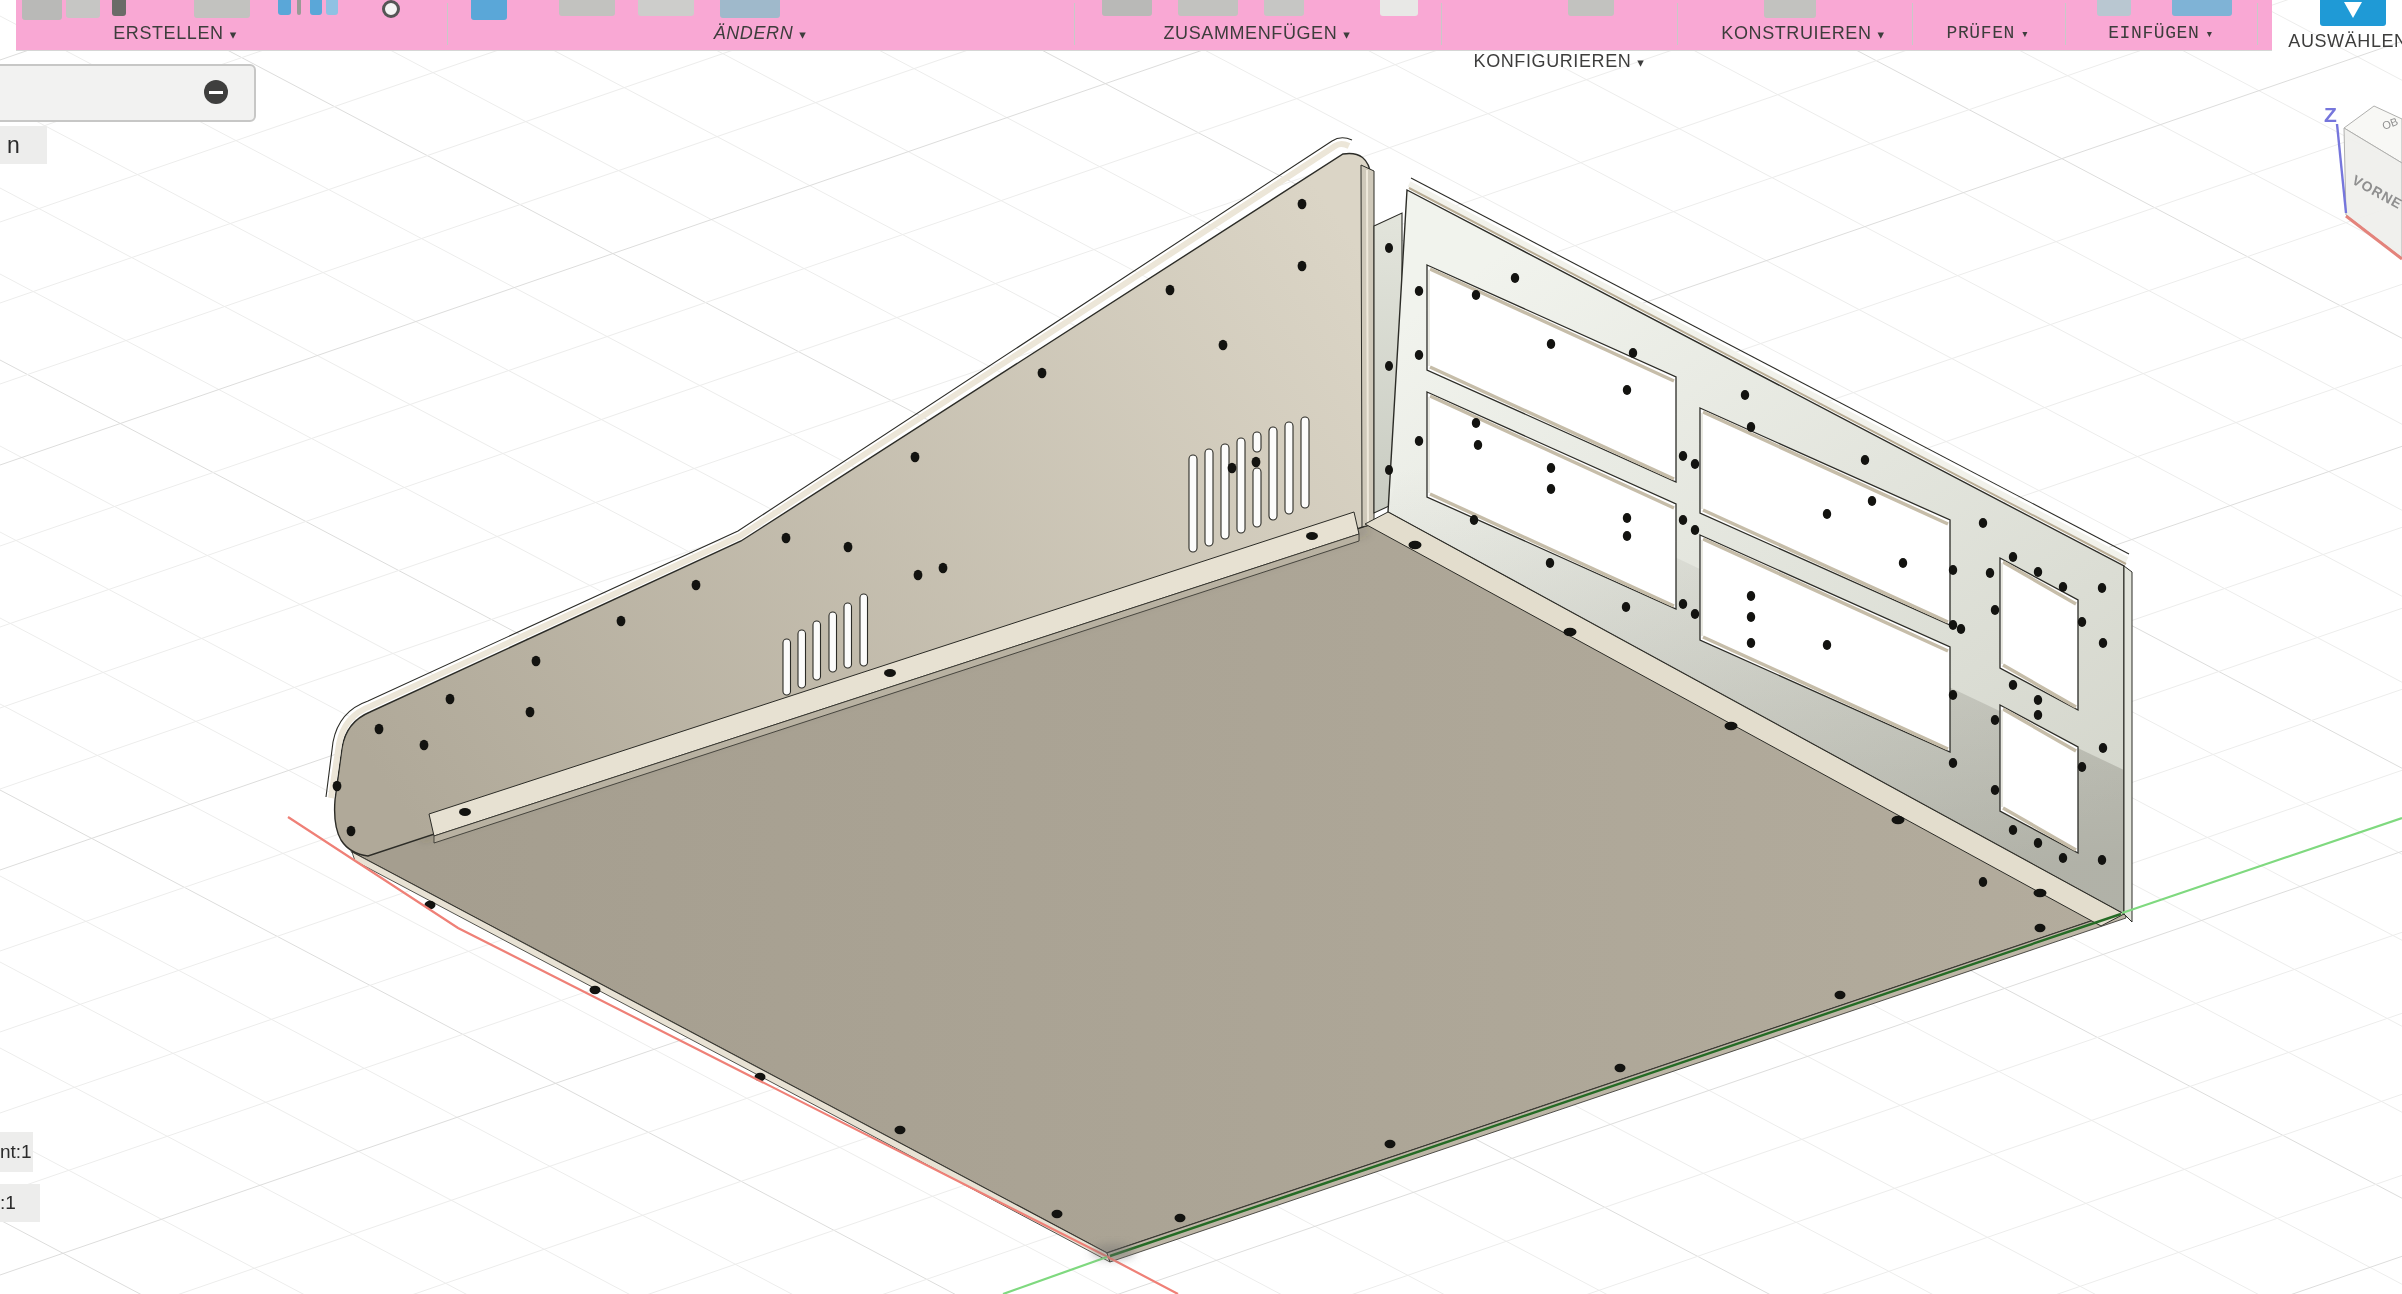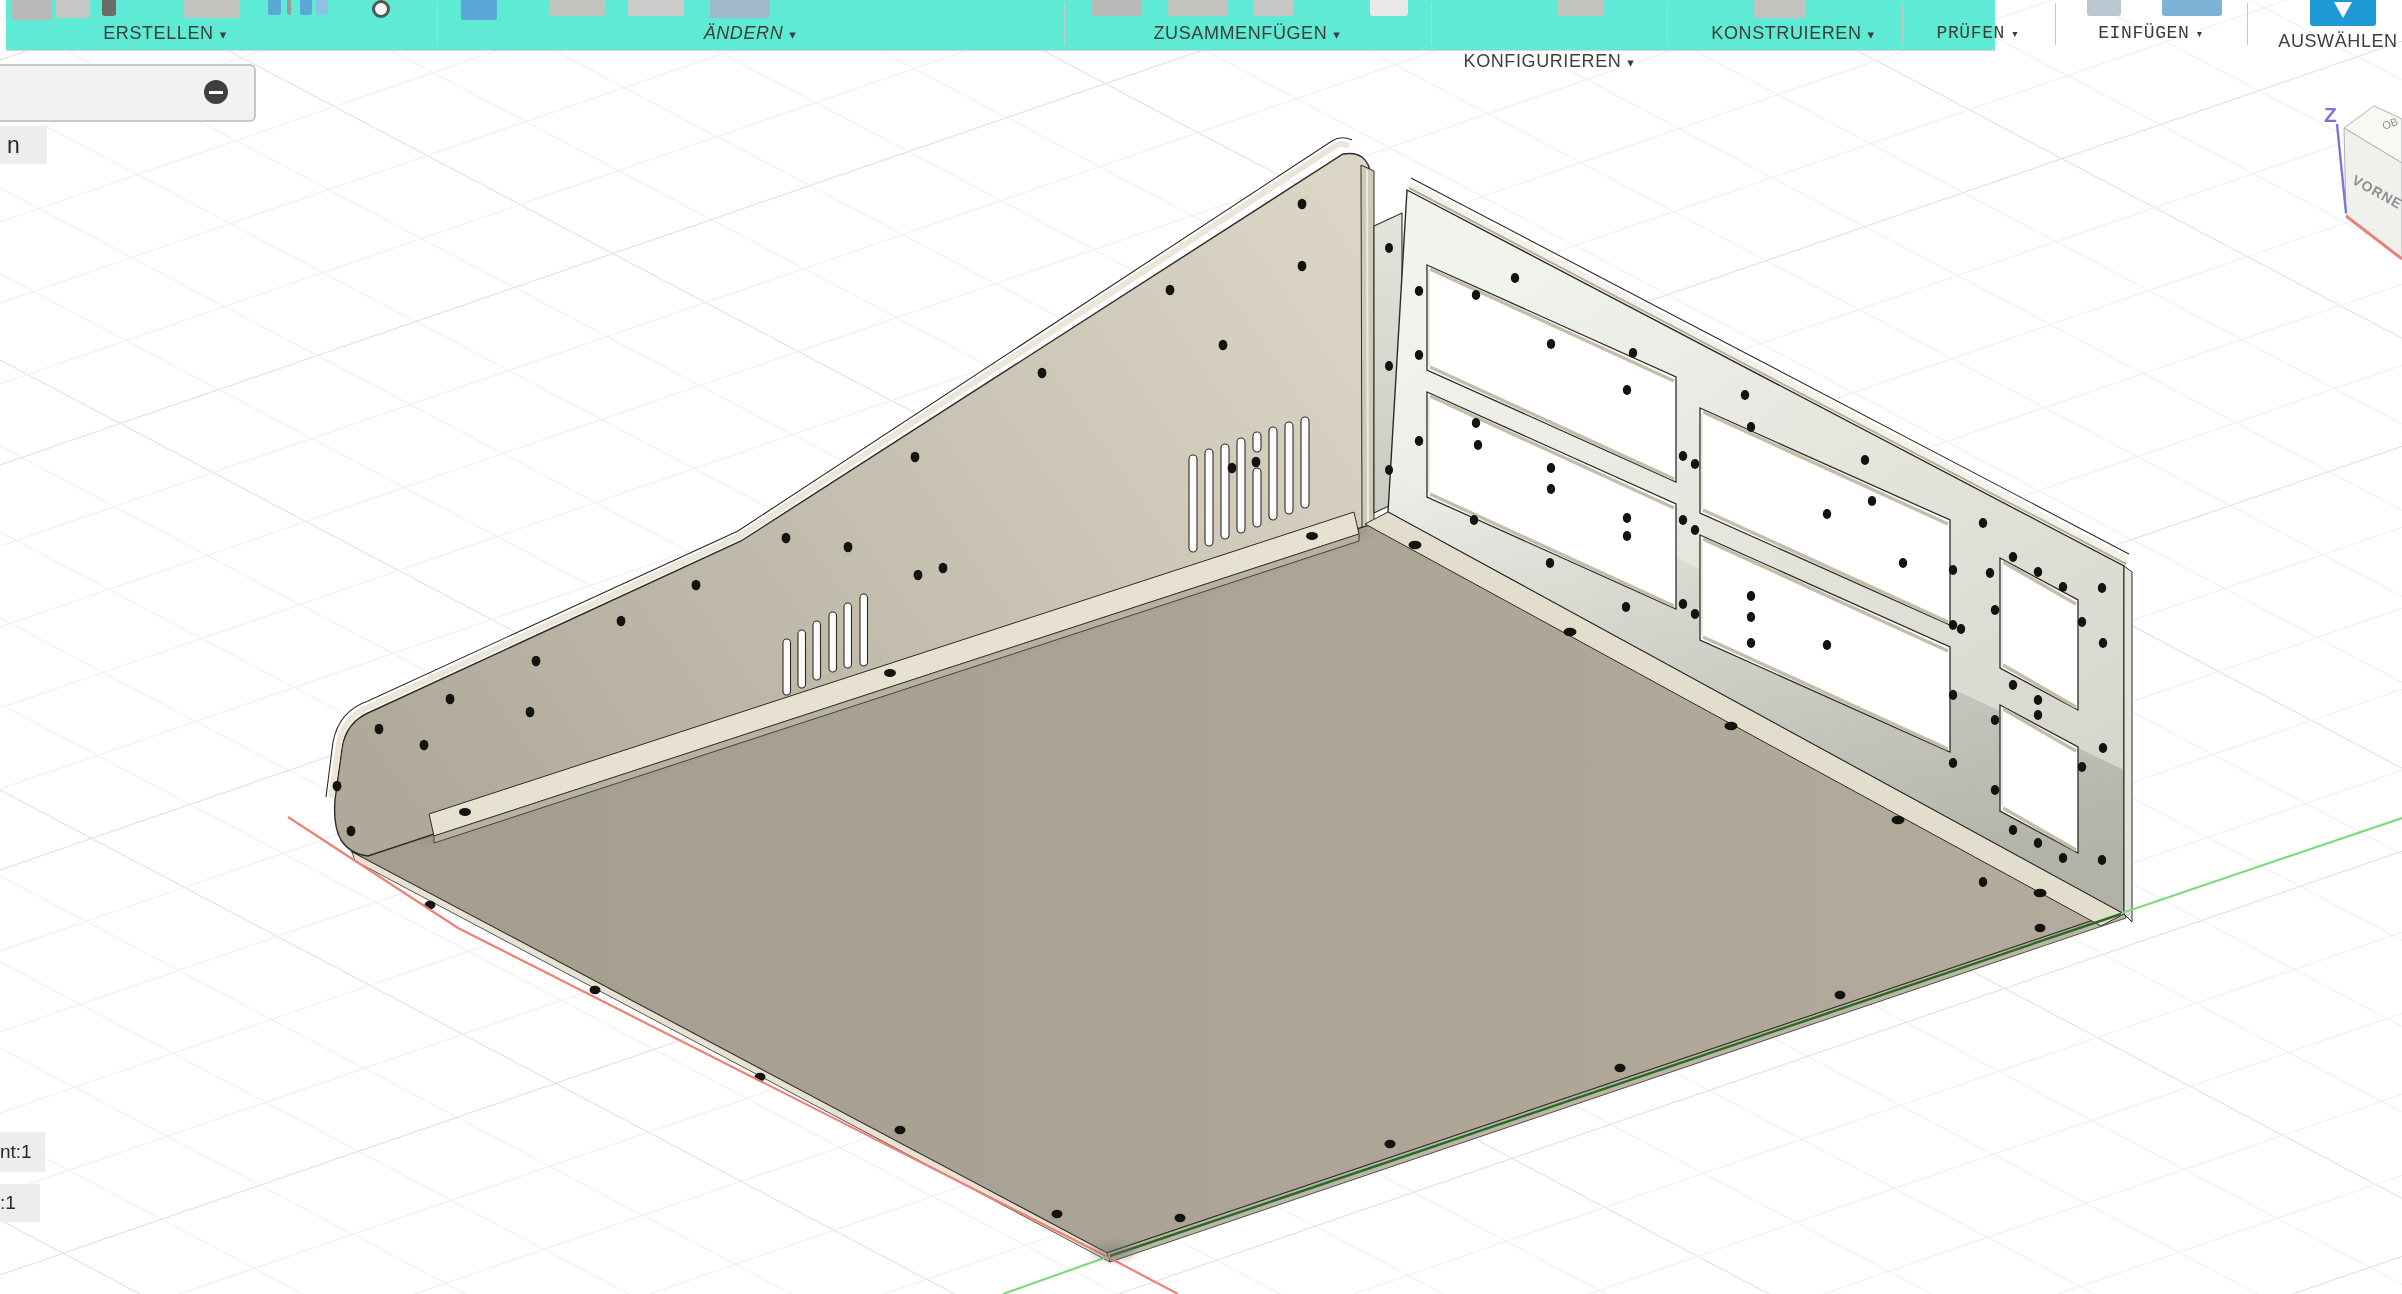--- a/index.html
+++ b/index.html
@@ -1,39 +1,39 @@
 <!DOCTYPE html>
 <html><head>
 <meta charset="utf-8">
 <style>
   html,body{margin:0;padding:0;}
   body{width:2402px;height:1294px;overflow:hidden;background:#ffffff;
        font-family:"Liberation Sans","DejaVu Sans",sans-serif;position:relative;}
   #viewport{position:absolute;left:0;top:0;width:2402px;height:1294px;}
   
-  #toolbar{position:absolute;left:6px;top:0;width:1989px;height:50px;background:#5eead4;
+  #toolbar{position:absolute;left:16px;top:0;width:2256px;height:50px;background:#f9a8d4;
            border-bottom:1px solid #d6d6d5;z-index:20;}
   .tb-sep{position:absolute;top:3px;height:42px;width:1px;background:#c9c9c8;}
   .tb-label{position:absolute;top:23px;transform:translateX(-50%);font-size:18px;
             letter-spacing:.6px;color:#3d3d3c;white-space:nowrap;cursor:default;}
   .tb-label .dd{font-size:13px;margin-left:6px;color:#3d3d3c;}
   .tb-icon{position:absolute;top:0;border-radius:0 0 3px 3px;}
   .tb-icon.circ{border-radius:50%;background:#f5f5f4;border:3px solid #555;box-sizing:border-box;}
   .sel-tri{position:absolute;left:50%;top:2px;transform:translateX(-50%);width:0;height:0;
            border-left:9px solid transparent;border-right:9px solid transparent;border-top:16px solid #ffffff;}
   
   #browser-panel{position:absolute;left:-14px;top:64px;width:266px;height:54px;background:#f2f2f1;
                  border:2px solid #c7c7c6;border-radius:6px;z-index:15;}
   #collapse-btn{position:absolute;right:26px;top:14px;width:24px;height:24px;border-radius:50%;
                 background:#3f3f3e;cursor:pointer;}
   #collapse-btn::after{content:"";position:absolute;left:5px;top:10.5px;width:14px;height:3px;background:#ffffff;}
   .chip{position:absolute;left:0;background:#ededec;color:#2b2b2b;z-index:15;
         display:flex;align-items:center;white-space:nowrap;overflow:hidden;}
   #chip-n{top:126px;width:40px;height:38px;font-size:23px;padding-left:7px;}
-  #chip-t1{top:1132px;width:45px;height:40px;font-size:19px;}
+  #chip-t1{top:1132px;width:33px;height:40px;font-size:19px;}
   #chip-t2{top:1184px;width:40px;height:38px;font-size:19px;}
 </style>
 </head>
 <body>
 
 <svg id="viewport" xmlns="http://www.w3.org/2000/svg">
   <g id="grid-layer">
       <line x1="0" y1="-1360" x2="2402" y2="-91.74399999999991" stroke="#dddddc" stroke-width="1"></line>
       <line x1="0" y1="-1274" x2="2402" y2="-5.7439999999999145" stroke="#ededec" stroke-width="1"></line>
       <line x1="0" y1="-1188" x2="2402" y2="80.25600000000009" stroke="#ededec" stroke-width="1"></line>

